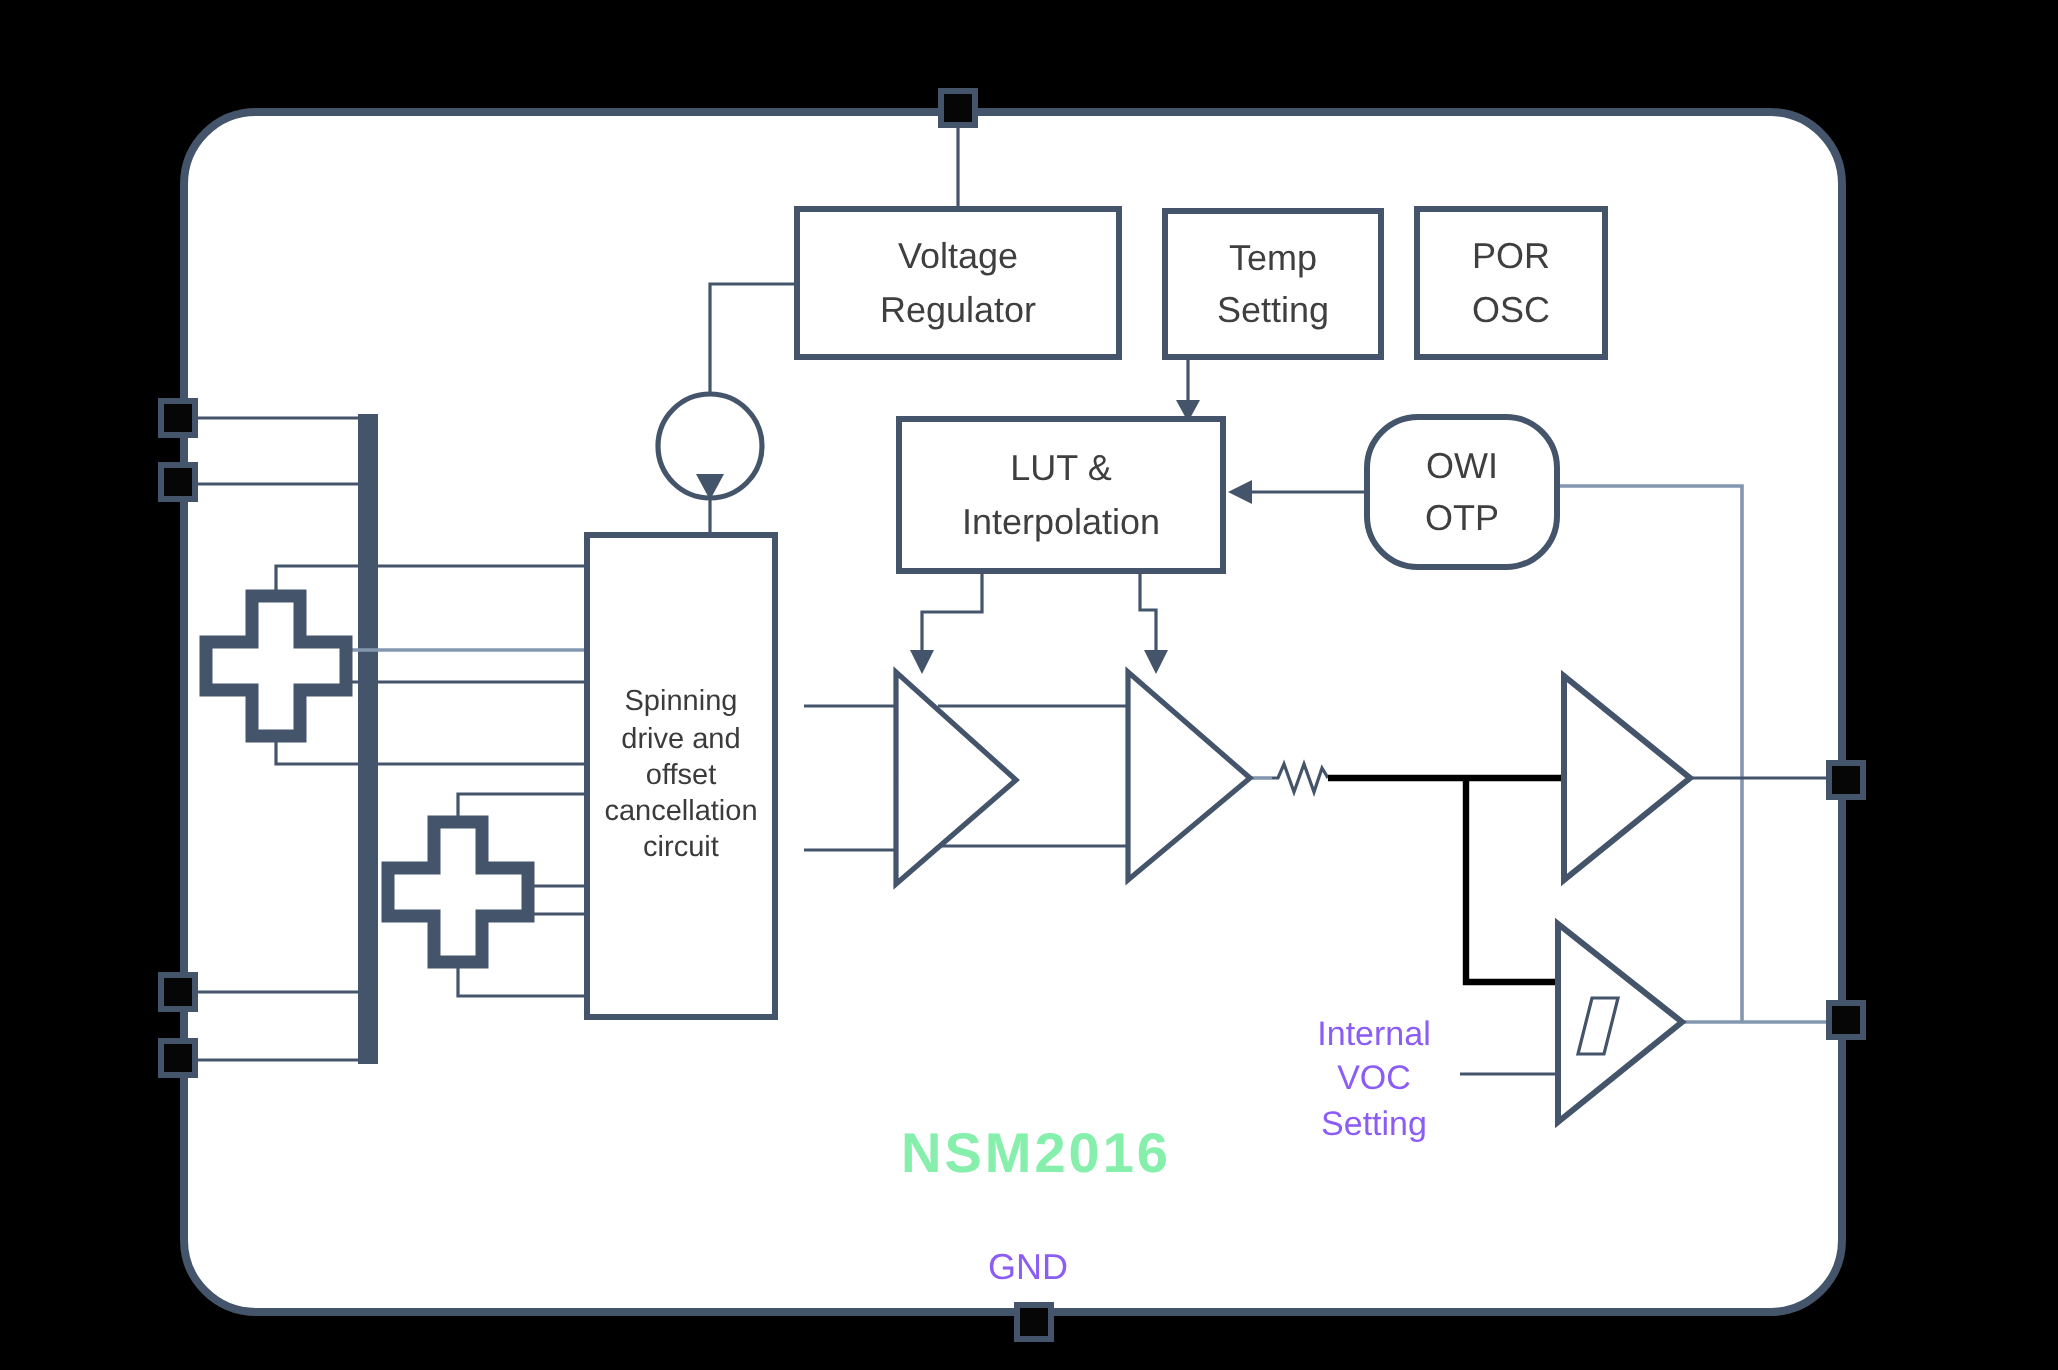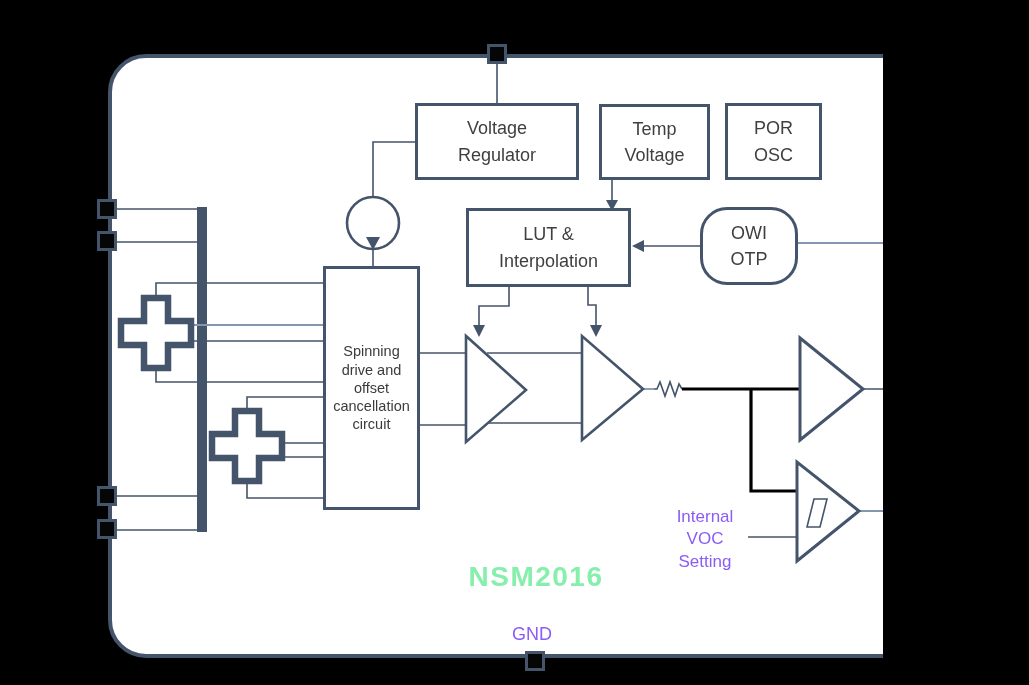--- a/index.html
+++ b/index.html
@@ -1,19 +1,18 @@
 <!DOCTYPE html>
 <html><head>
 <meta charset="utf-8">
 <style>
   html,body{margin:0;padding:0;background:#000;}
   #canvas{
-    position:relative;width:865px;height:685px;background:#000;overflow:hidden;
+    position:relative;width:1029px;height:685px;background:#000;overflow:hidden;
     font-family:"Liberation Sans", sans-serif;
-    margin-left:18px;
   }
   #chip{
     position:absolute;left:90px;top:54px;width:833px;height:604px;
     background:#ffffff;border:4px solid #44546A;border-radius:38px;
     box-sizing:border-box;
   }
   svg.layer{position:absolute;left:0;top:0;width:1029px;height:685px;}
   .w  {stroke:#44546A;stroke-width:1.6;fill:none;}
   .wl {stroke:#8497B0;stroke-width:1.8;fill:none;}
   .wb {stroke:#000000;stroke-width:3.2;fill:none;}
@@ -102,35 +101,35 @@
     <polygon class="shape" stroke-width="3" points="779,462 779,561 841,511"></polygon>
     <path class="w" d="M789,527 L796,499 H809 L802,527 Z"></path>
   </svg>
 
   <div class="block" style="left:397px;top:103px;width:164px;height:77px;">
     <span>Voltage
 Regulator</span>
   </div>
   <div class="block" style="left:581px;top:104px;width:111px;height:76px;">
     <span>Temp
-Voltage</span>
+Setting</span>
   </div>
   <div class="block" style="left:707px;top:103px;width:97px;height:77px;">
     <span>POR
 OSC</span>
   </div>
   <div class="block" style="left:448px;top:208px;width:165px;height:79px;">
     <span>LUT &amp;
 Interpolation</span>
   </div>
   <div class="block" style="left:682px;top:207px;width:98px;height:78px;border-radius:27px;">
     <span>OWI
 OTP</span>
   </div>
-  <div class="block small" style="left:305px;top:266px;width:97px;height:244px;">
+  <div class="block small" style="left:292px;top:266px;width:97px;height:244px;">
     <span>Spinning
 drive and
 offset
 cancellation
 circuit</span>
   </div>
 
   <div class="pin" style="left:469px;top:44px;"></div>
   <div class="pin" style="left:79px;top:199px;"></div>
   <div class="pin" style="left:79px;top:231px;"></div>

